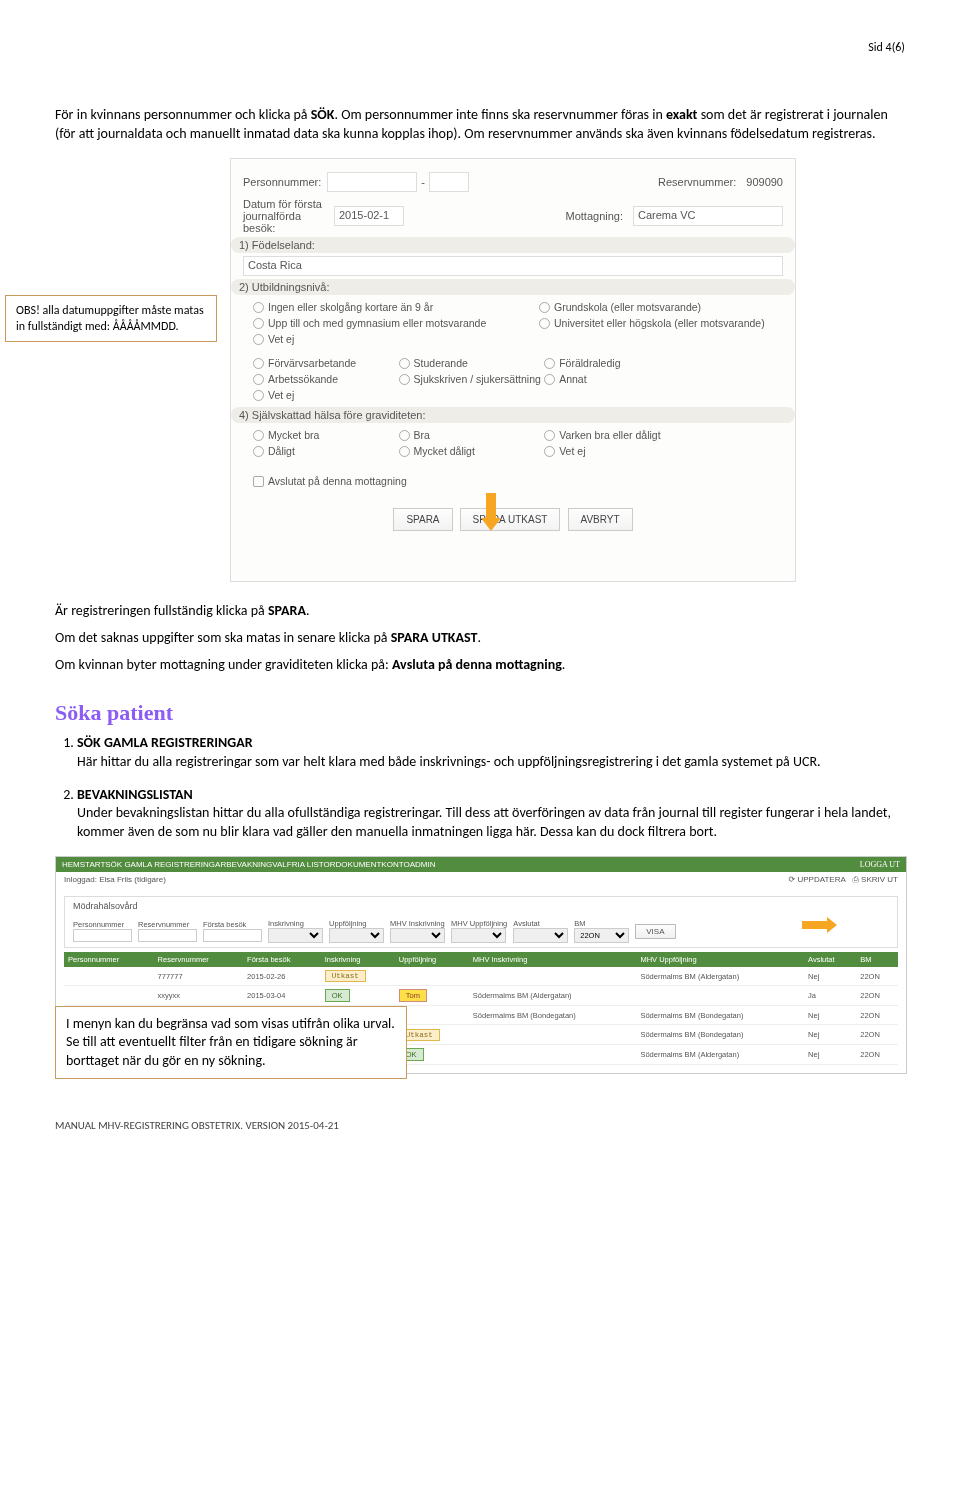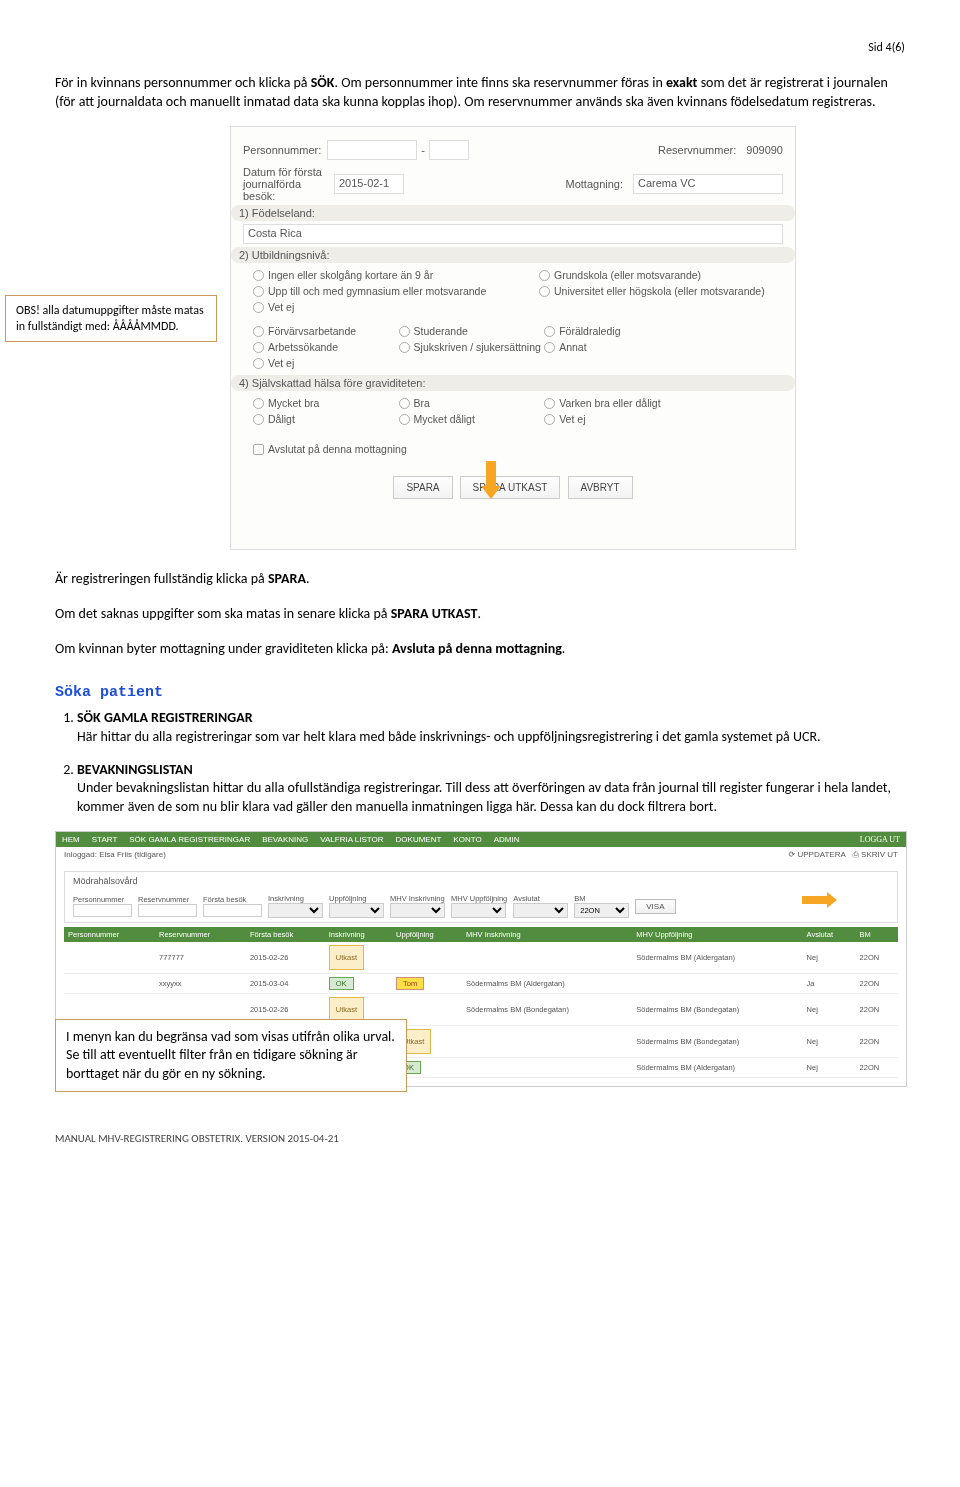--- a/index.html
+++ b/index.html
@@ -1,60 +1,60 @@
 <!DOCTYPE html>
 <html><head>
 <meta charset="utf-8">
 <style>
 body { font-family: Calibri, sans-serif; font-size: 14px; margin: 0; background: #fff; color: #000; }
 .page { width: 850px; margin: 0 auto; padding: 40px 55px 30px 55px; position: relative; }
-.page-num { text-align: right; font-size: 12px; margin-bottom: 20px; }
-.para { margin: 16px 0 14px 0; line-height: 1.35; }
+.page-num { text-align: right; font-size: 12px; margin-bottom: 52px; }
+.para { margin: 8px 0 14px 0; line-height: 1.35; }
 .bold { font-weight: bold; }
 .obs-box { border: 1px solid #c99a5a; position: absolute; left: 5px; top: 295px; padding: 7px 10px; background: #fff; width: 190px; font-size: 12px; line-height: 1.3; }
 .form-shot { border: 1px solid #ddd; margin-left: 175px; margin-bottom: 20px; background: #fdfdfc; padding: 10px 12px 50px 12px; font-size: 11px; color: #555; font-family: Arial, sans-serif; position: relative; width: 540px; }
 .form-row { display: flex; align-items: center; padding: 3px 0; }
 .form-row label { margin-right: 6px; }
 .flex-sp { flex: 1; }
 .ffield { border: 1px solid #ddd; background: #fff; padding: 2px 4px; height: 14px; display: inline-block; }
 .section-bar { background: #efede8; padding: 2px 8px; margin: 0 -12px; font-size: 11px; color: #555; border-radius: 9px; }
 .radio-grid { padding: 4px 10px; }
 .radio-grid .rrow { display: flex; padding: 2px 0; }
 .radio-grid .ritem { display: flex; align-items: center; font-size: 10.5px; color: #555; }
 .ritem::before { content: ""; width: 9px; height: 9px; border: 1px solid #aaa; border-radius: 50%; margin-right: 4px; display: inline-block; }
 .chk::before { border-radius: 2px; }
 .form-buttons { text-align: center; margin-top: 15px; }
 .fbtn { display: inline-block; border: 1px solid #ccc; background: linear-gradient(#fdfdfd,#f3f3f3); padding: 5px 12px; font-size: 10px; margin: 0 2px; color: #444; }
 .arrow-down { position: absolute; bottom: 48px; left: 250px; width: 20px; height: 40px; }
 .arrow-down .shaft { background: #f6a623; width: 10px; height: 25px; margin: 0 auto; }
 .arrow-down .head { width: 0; height: 0; border-left: 10px solid transparent; border-right: 10px solid transparent; border-top: 13px solid #f6a623; }
-.h2 { color: #1d4ed8; font-size: 15px; font-weight: bold; margin: 25px 0 8px 0; font-family: Liberation Mono, monospace; }
+.h2 { color: #8b5cf6; font-size: 22px; font-weight: bold; margin: 25px 0 8px 0; font-family: Liberation Serif, serif; }
 ol.main { padding-left: 22px; margin: 6px 0; }
 ol.main > li { margin-bottom: 14px; line-height: 1.35; }
 ol.main > li .lead { font-weight: bold; }
 .list-shot { border: 1px solid #ccc; margin: 14px 0 0 0; font-size: 8px; font-family: Arial, sans-serif; color: #555; width: 100%; }
-.nav-bar { background: #528c3e; color: #fff; padding: 3px 6px; display: flex; gap: 12px; font-size: 8px; }
+.nav-bar { background: #528c3e; color: #fff; padding: 3px 6px; display: flex; font-size: 8px; }
 .nav-bar span { }
 .nav-bar .right { margin-left: auto; font-family: Liberation Serif, serif; }
 .sub-bar { padding: 3px 8px; display: flex; font-size: 8px; color: #555; }
 .sub-bar .right { margin-left: auto; }
 .filter-box { border: 1px solid #ddd; margin: 8px 8px 4px 8px; }
 .filter-title { padding: 4px 8px; color: #555; font-size: 9px; }
 .filter-row { display: flex; gap: 6px; padding: 4px 8px; align-items: center; background: #fff; position: relative; }
 .filter-row .fcell { font-size: 7.5px; display: flex; flex-direction: column; }
 .filter-row .fcell input, .filter-row .fcell select { border: 1px solid #ccc; font-size: 7.5px; padding: 1px; width: 55px; }
 .visa-btn { border: 1px solid #bbb; background: linear-gradient(#fdfdfd,#f0f0f0); padding: 2px 10px; font-size: 8px; }
 .arrow-r { position: absolute; right: 60px; top: 2px; width: 35px; height: 16px; display: flex; align-items: center; }
 .arrow-r .shaft2 { background: #f6a623; height: 8px; flex: 1; }
 .arrow-r .head2 { width: 0; height: 0; border-top: 8px solid transparent; border-bottom: 8px solid transparent; border-left: 10px solid #f6a623; }
 .tbl { width: calc(100% - 16px); margin: 0 8px 8px 8px; border-collapse: collapse; }
 .tbl th { background: #528c3e; color: #fff; font-size: 7.5px; font-weight: normal; padding: 3px 4px; text-align: left; }
 .tbl td { font-size: 7.5px; padding: 3px 4px; border-bottom: 1px solid #eee; }
 .st-ok { border: 1px solid #6aa84f; background: #d6ead3; color: #376b22; padding: 1px 6px; display: inline-block; }
-.st-ut { border: 1px solid #e0b74c; background: #fbeec8; color: #8c6b1f; padding: 7px 6px; display: inline-block; }
+.st-ut { border: 1px solid #e0b74c; background: #fbeec8; color: #8c6b1f; padding: 1px 6px; display: inline-block; font-family: Liberation Mono, monospace; }
 .st-tom { border: 1px solid #d28a7a; background: #fde047; color: #8f3a28; padding: 1px 6px; display: inline-block; }
 .note-box { border: 1px solid #c99a5a; padding: 8px 10px; width: 330px; background: #fff; margin-top: -68px; margin-left: 0; position: relative; z-index: 2; font-size: 14px; line-height: 1.3; }
 .footer { margin-top: 40px; font-size: 11px; color: #444; }
 .qmark { position: absolute; right: 6px; font-size: 10px; color: #999; }
 </style>
 </head>
 <body>
 
 <div class="page">
   <div class="page-num">Sid 4(6)</div>

